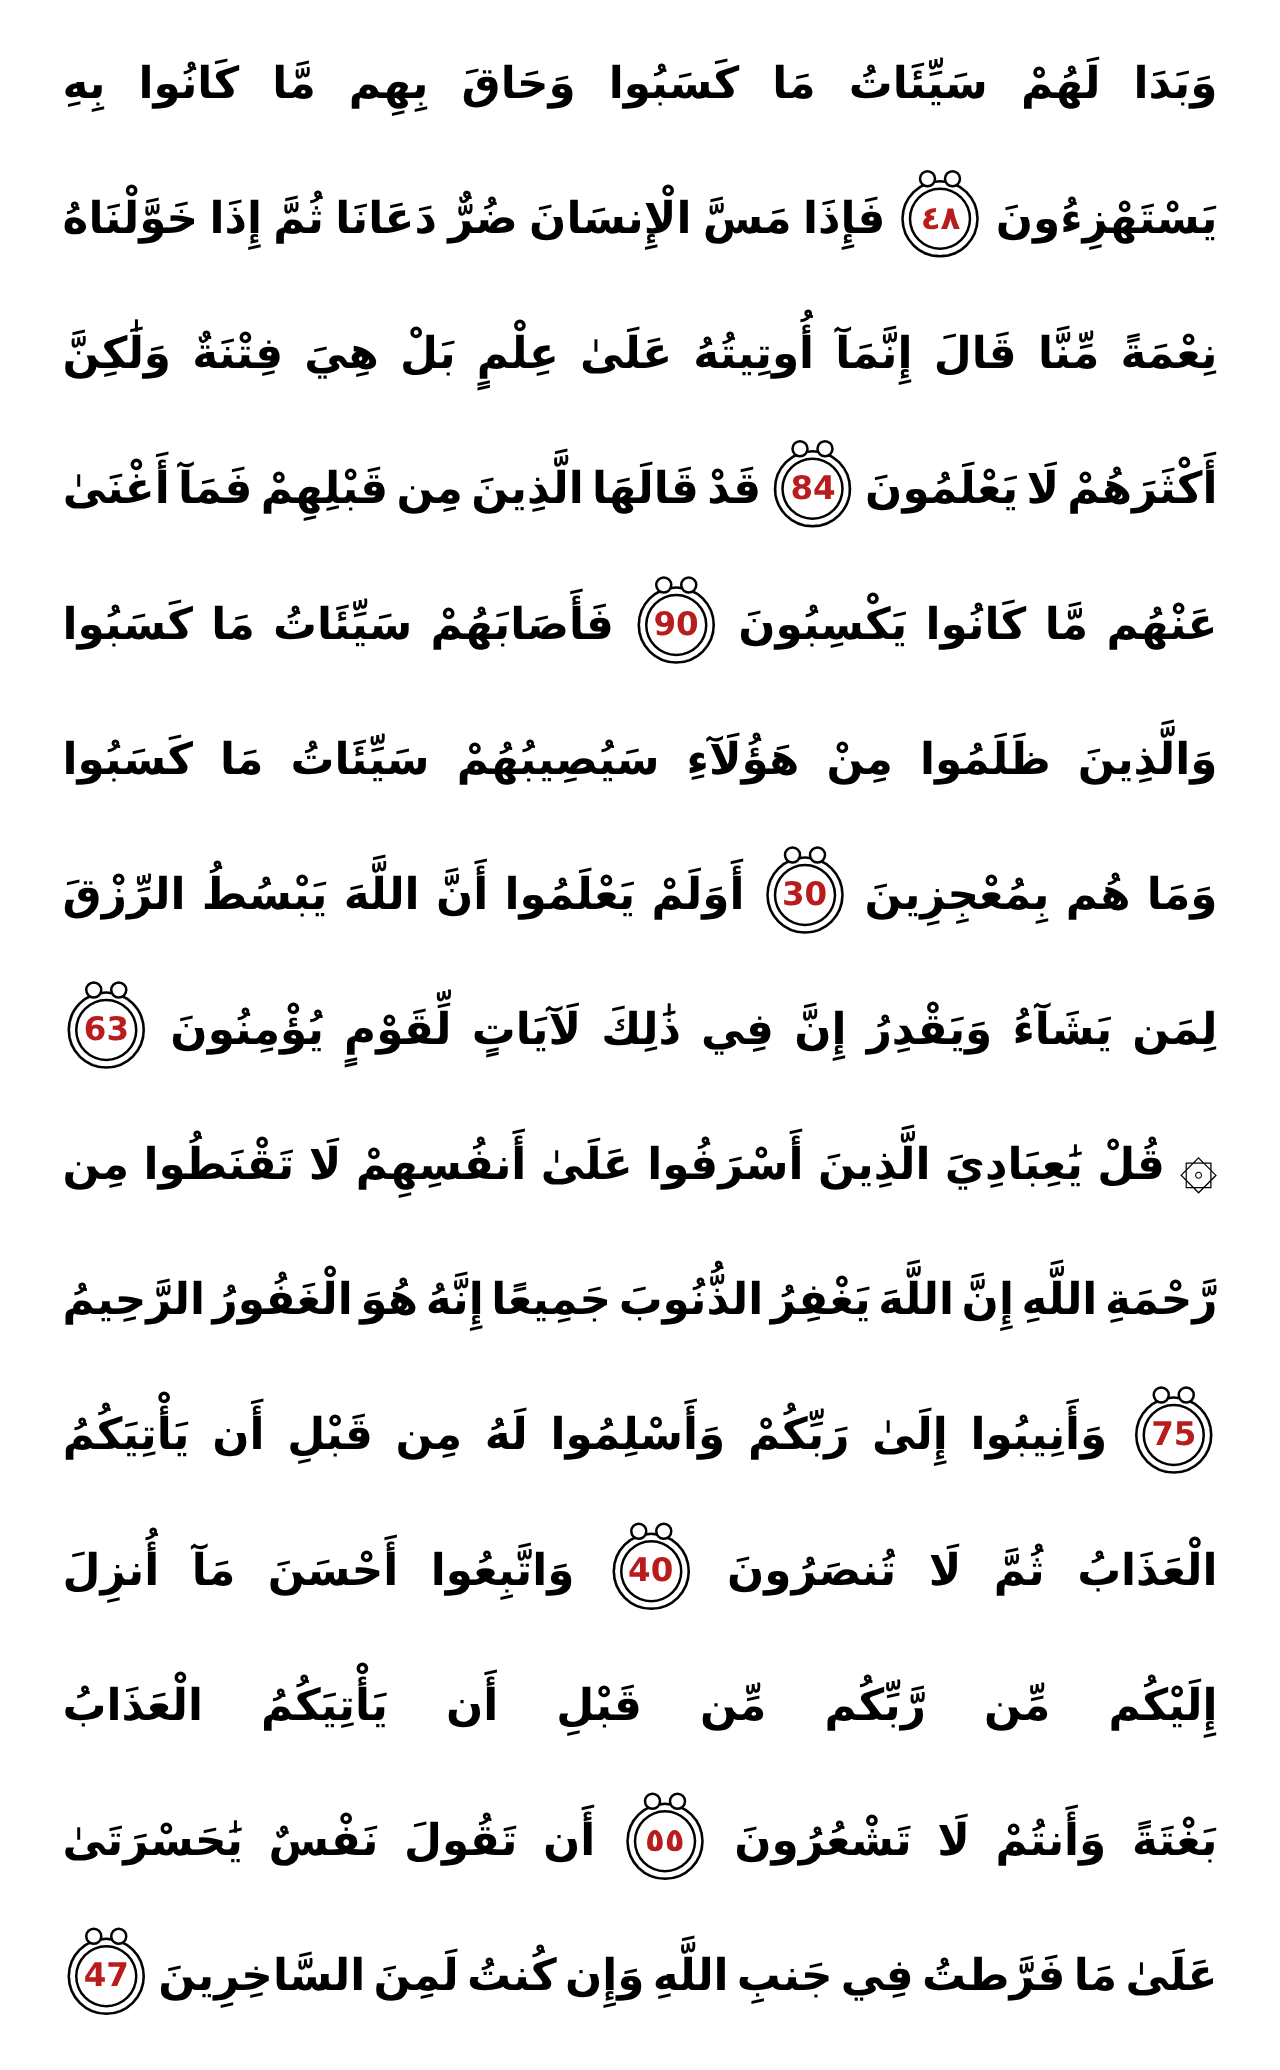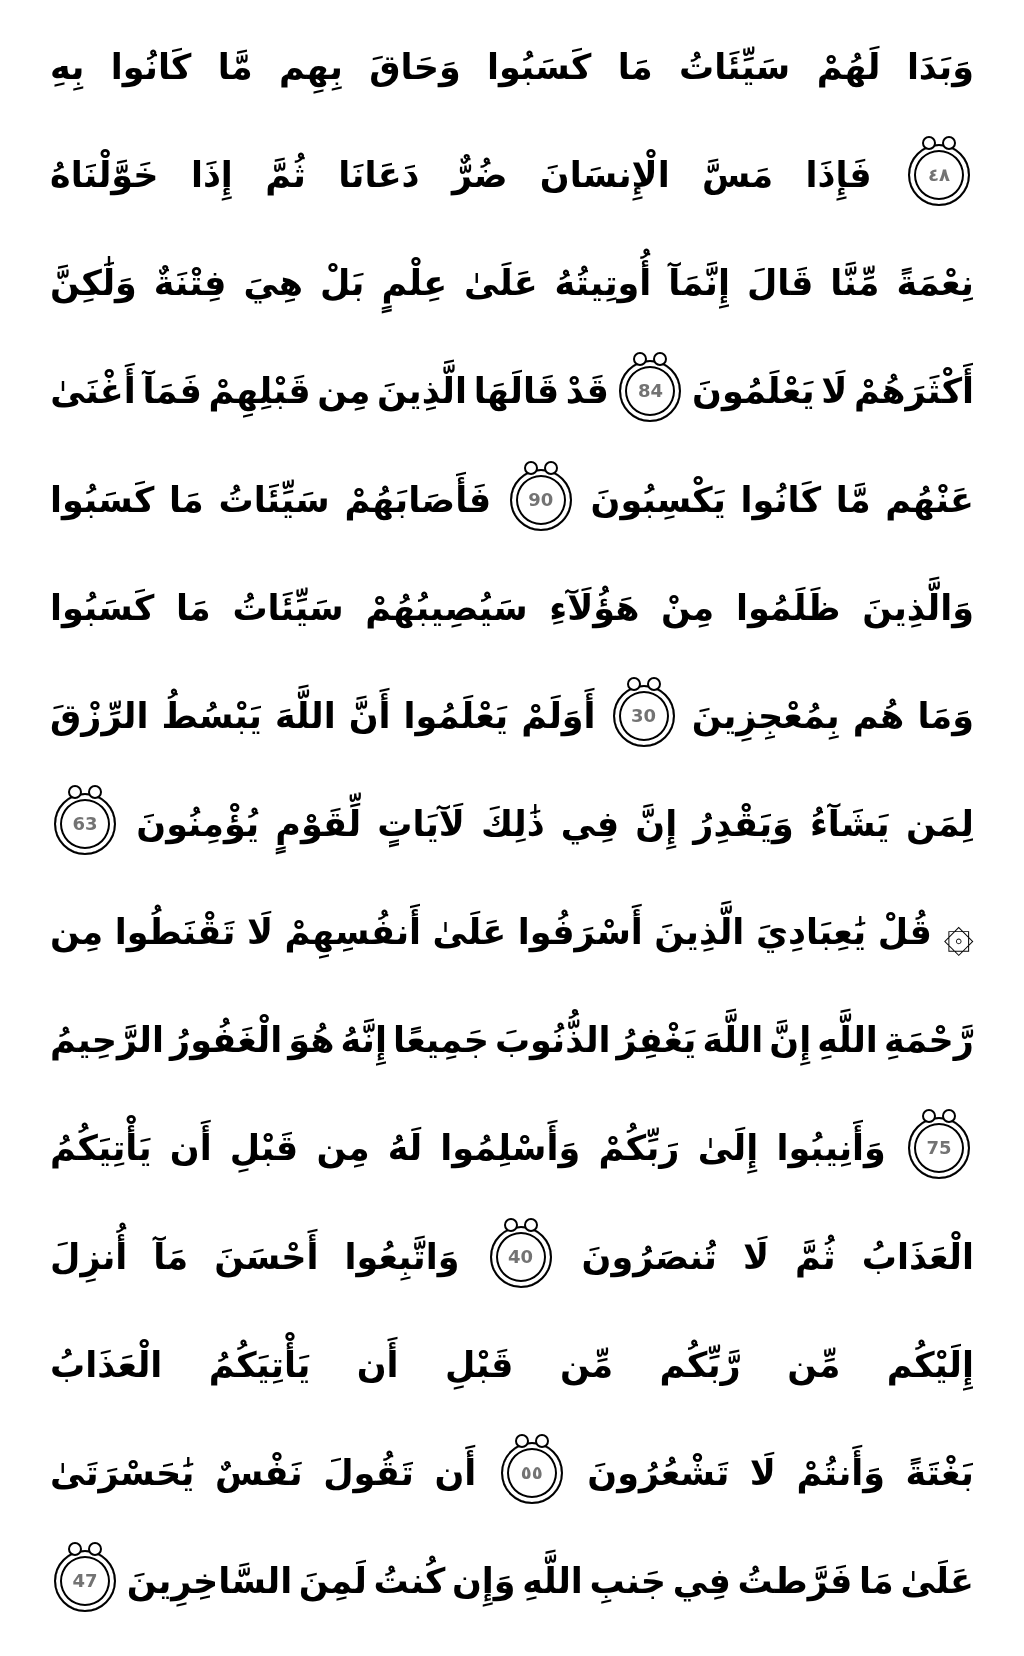--- a/index.html
+++ b/index.html
@@ -61,24 +61,24 @@
     width: 10px;
     height: 10px;
     background: #fff;
     border: 2.5px solid #000;
     border-radius: 50%;
   }
   .ayah-marker::before { right: 12px; }
   .ayah-marker::after  { left: 12px; }
   .ayah-num {
     font-family: "DejaVu Sans", sans-serif;
-    font-size: 18px;
+    font-size: 26px;
     font-weight: 700;
     line-height: 1;
-    color: #737373;
+    color: #b91c1c;
   }
   .rub-el-hizb {
     flex: 0 0 auto;
     font-family: "DejaVu Sans", sans-serif;
     font-size: 52px;
     font-weight: 400;
     line-height: 1;
     color: #000;
   }
 </style>
@@ -93,20 +93,21 @@
       <span class="word">سَيِّئَاتُ</span>
       <span class="word">مَا</span>
       <span class="word">كَسَبُوا</span>
       <span class="word">وَحَاقَ</span>
       <span class="word">بِهِم</span>
       <span class="word">مَّا</span>
       <span class="word">كَانُوا</span>
       <span class="word">بِهِ</span>
     </div>
     <div class="line">
+      <span class="word">يَسْتَهْزِءُونَ</span>
       <span class="ayah-marker">
         <span class="ayah-num">٤٨</span>
       </span>
       <span class="word">فَإِذَا</span>
       <span class="word">مَسَّ</span>
       <span class="word">الْإِنسَانَ</span>
       <span class="word">ضُرٌّ</span>
       <span class="word">دَعَانَا</span>
       <span class="word">ثُمَّ</span>
       <span class="word">إِذَا</span>

